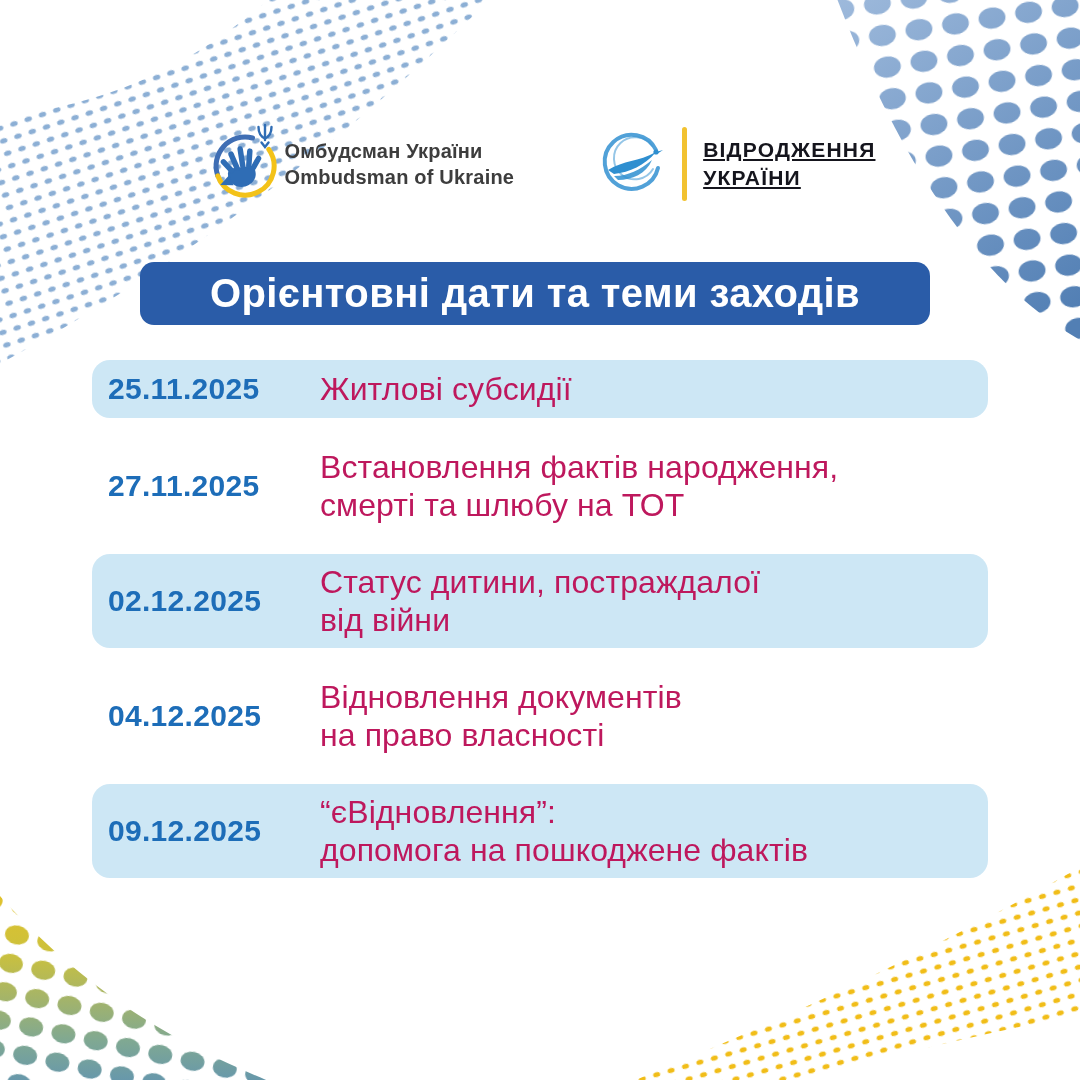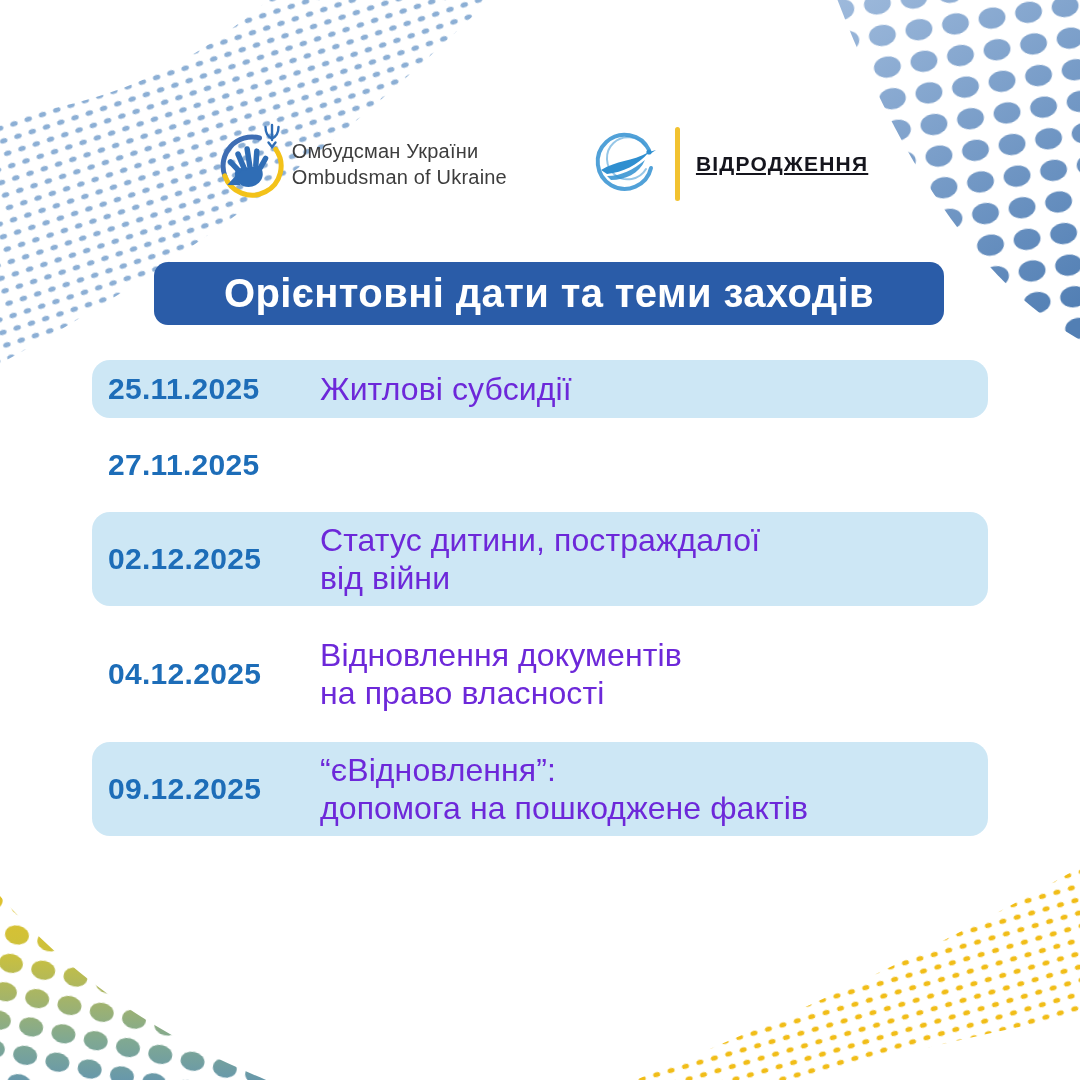--- a/index.html
+++ b/index.html
@@ -10,51 +10,51 @@
   
   #decor{position:absolute;inset:0;width:1080px;height:1080px;}
   
   .logos{
     position:absolute;top:122px;left:0;width:100%;
     display:flex;justify-content:center;align-items:center;gap:78px;
   }
   .logo{display:flex;align-items:center;}
   .logo svg{flex:0 0 auto;}
   .logo1-text{
-    font-size:20px;line-height:26px;font-weight:400;
+    font-size:20px;line-height:26px;font-weight:700;
     color:#3d3d3d;letter-spacing:.2px;
   }
   .logo2-bar{width:5px;height:74px;background:var(--accent-yellow,#f2c230);border-radius:3px;margin:0 16px 0 10px;}
   .logo2-text{
     font-size:21px;line-height:28px;font-weight:700;color:#15151d;letter-spacing:1.2px;text-decoration:underline;
   }
   
   .banner{
-    position:absolute;left:154px;top:262px;width:790px;height:63px;
+    position:absolute;left:140px;top:262px;width:790px;height:63px;
     background:var(--banner-blue,#2a5ca8);border-radius:14px;
     display:flex;align-items:center;justify-content:center;
   }
   .banner-title{
     color:#ffffff;font-size:40px;font-weight:700;letter-spacing:.4px;white-space:nowrap;
   }
   
   .list{
     position:absolute;left:92px;top:360px;width:896px;
     display:flex;flex-direction:column;gap:21px;
   }
   .row{
     display:flex;align-items:center;border-radius:18px;padding:9px 16px;
   }
   .row.shaded{background:var(--row-bg,#cde7f5);}
   .date{
     flex:0 0 212px;font-size:30px;font-weight:700;color:var(--date-blue,#1d6db8);
     letter-spacing:.3px;
   }
   .topic{
-    font-size:32px;line-height:38px;font-weight:500;color:#6d28d9;
+    font-size:32px;line-height:38px;font-weight:500;color:#be185d;
     white-space:pre-line;letter-spacing:.1px;
   }
   .row.single{min-height:58px;box-sizing:border-box;}
 </style>
 </head>
 <body>
 
 <div id="canvas" style="--banner-blue: #2a5ca8; --date-blue: #1d6db8; --row-bg: #cde7f5; --accent-yellow: #f2c230; --dot-blue-light: #7fa6d0; --dot-yellow: #f0ba0c; --logo-blue: #2f6db5; --bird-blue: #3e97d4;">
 
   <svg id="decor" viewBox="0 0 1080 1080" aria-hidden="true">
@@ -145,38 +145,41 @@
         <g fill="#2f8fd0">
           <path d="M 16 48 C 32 38 46 40 64 30 C 52 44 38 50 22 52 Z"></path>
           <path d="M 22 54 C 36 54 48 48 60 38 C 54 52 40 58 26 58 Z" opacity="0.85"></path>
           <circle cx="64" cy="30" r="2.6"></circle>
           <path d="M 64 30 l 7 -2 l -6 4 Z"></path>
         </g>
       </svg>
       <div class="logo2-bar"></div>
       <div class="logo2-text">
         <div>ВІДРОДЖЕННЯ</div>
+        <div>УКРАЇНИ</div>
       </div>
     </div>
 
   </div>
 
   <div class="banner">
     <div class="banner-title">Орієнтовні дати та теми заходів</div>
   </div>
 
   <div class="list">
 
     <div class="row single shaded">
       <div class="date">25.11.2025</div>
       <div class="topic">Житлові субсидії</div>
     </div>
 
     <div class="row">
       <div class="date">27.11.2025</div>
+      <div class="topic">Встановлення фактів народження,
+смерті та шлюбу на ТОТ</div>
     </div>
 
     <div class="row shaded">
       <div class="date">02.12.2025</div>
       <div class="topic">Статус дитини, постраждалої
 від війни</div>
     </div>
 
     <div class="row">
       <div class="date">04.12.2025</div>

